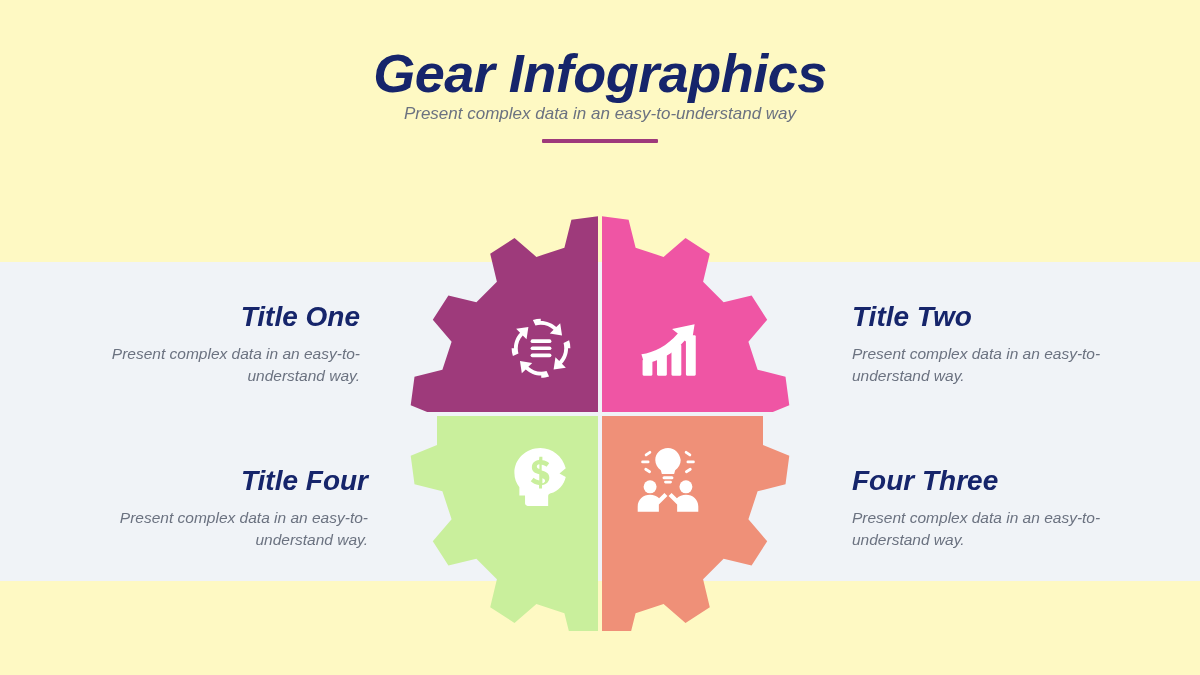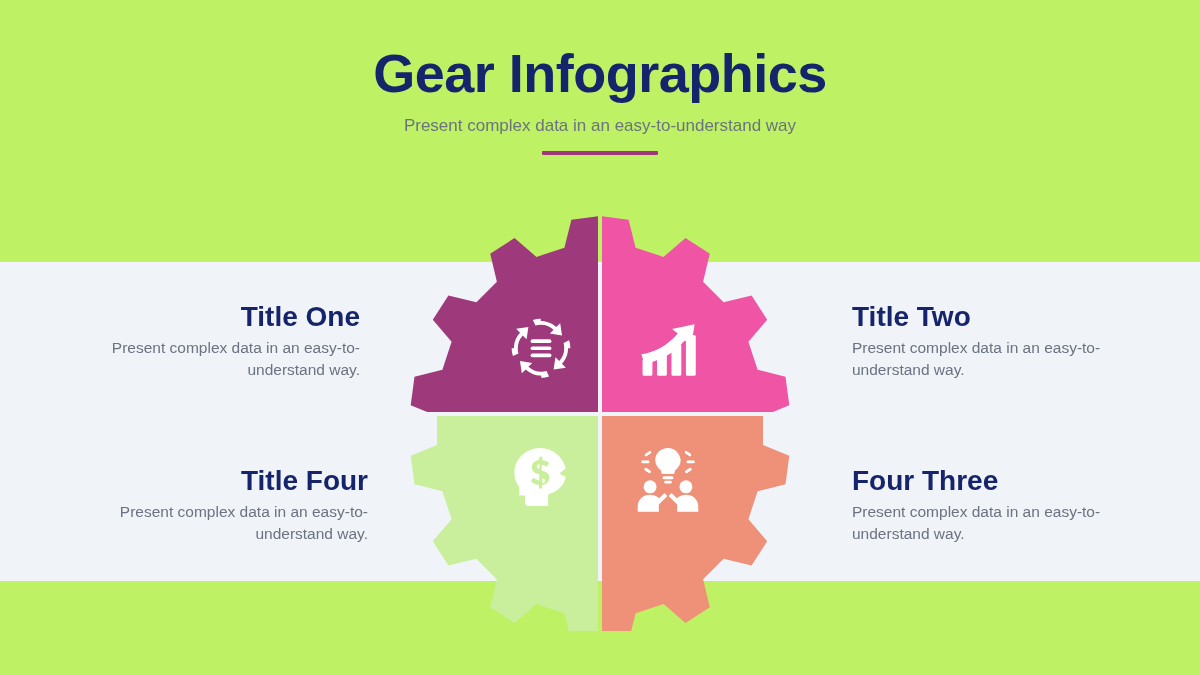--- a/index.html
+++ b/index.html
@@ -2,48 +2,48 @@
 <html><head>
 <meta charset="utf-8">
 <style>
   * { margin:0; padding:0; box-sizing:border-box; }
   html, body { width:1200px; height:675px; overflow:hidden; }
   body {
     background:#ffffff;
     font-family:"Liberation Sans", sans-serif;
     position:relative;
   }
-  #slide { position:relative; width:1200px; height:675px; background:#bef264; }
+  #slide { position:relative; width:1200px; height:675px; background:#fef9c3;font-style:italic; }
 
   
   .header { position:absolute; top:44px; left:0; width:1200px; text-align:center; }
   .title {
     font-size:54px; font-weight:bold; color:#16256B;
     letter-spacing:-0.5px; line-height:1.08;
   }
   .subtitle {
-    margin-top:14px; font-size:17px; color:#6B7280; font-weight:400;
+    margin-top:2px; font-size:17px; color:#6B7280; font-weight:400;
   }
   .divider {
     margin:15px auto 0; width:116px; height:4px; background:#9E3A7B; border-radius:1px;
   }
 
   
   .band {
     position:absolute; left:0; top:262px; width:1200px; height:319px;
     background:#F0F3F7;
   }
 
   
   .block { position:absolute; width:300px; }
   .block .b-title {
     font-size:28px; font-weight:bold; color:#16256B; line-height:1.2;
   }
   .block .b-body {
-    margin-top:3px; font-size:15.5px; color:#6B7280; line-height:1.42;
+    margin-top:9px; font-size:15.5px; color:#6B7280; line-height:1.42;
   }
   .block.left  { text-align:right; }
   .block.right { text-align:left; }
 
   #block-one   { left:60px;  top:300px; }
   #block-four  { left:68px;  top:464px; }
   #block-two   { left:852px; top:300px; }
   #block-three { left:852px; top:464px; }
 
   

